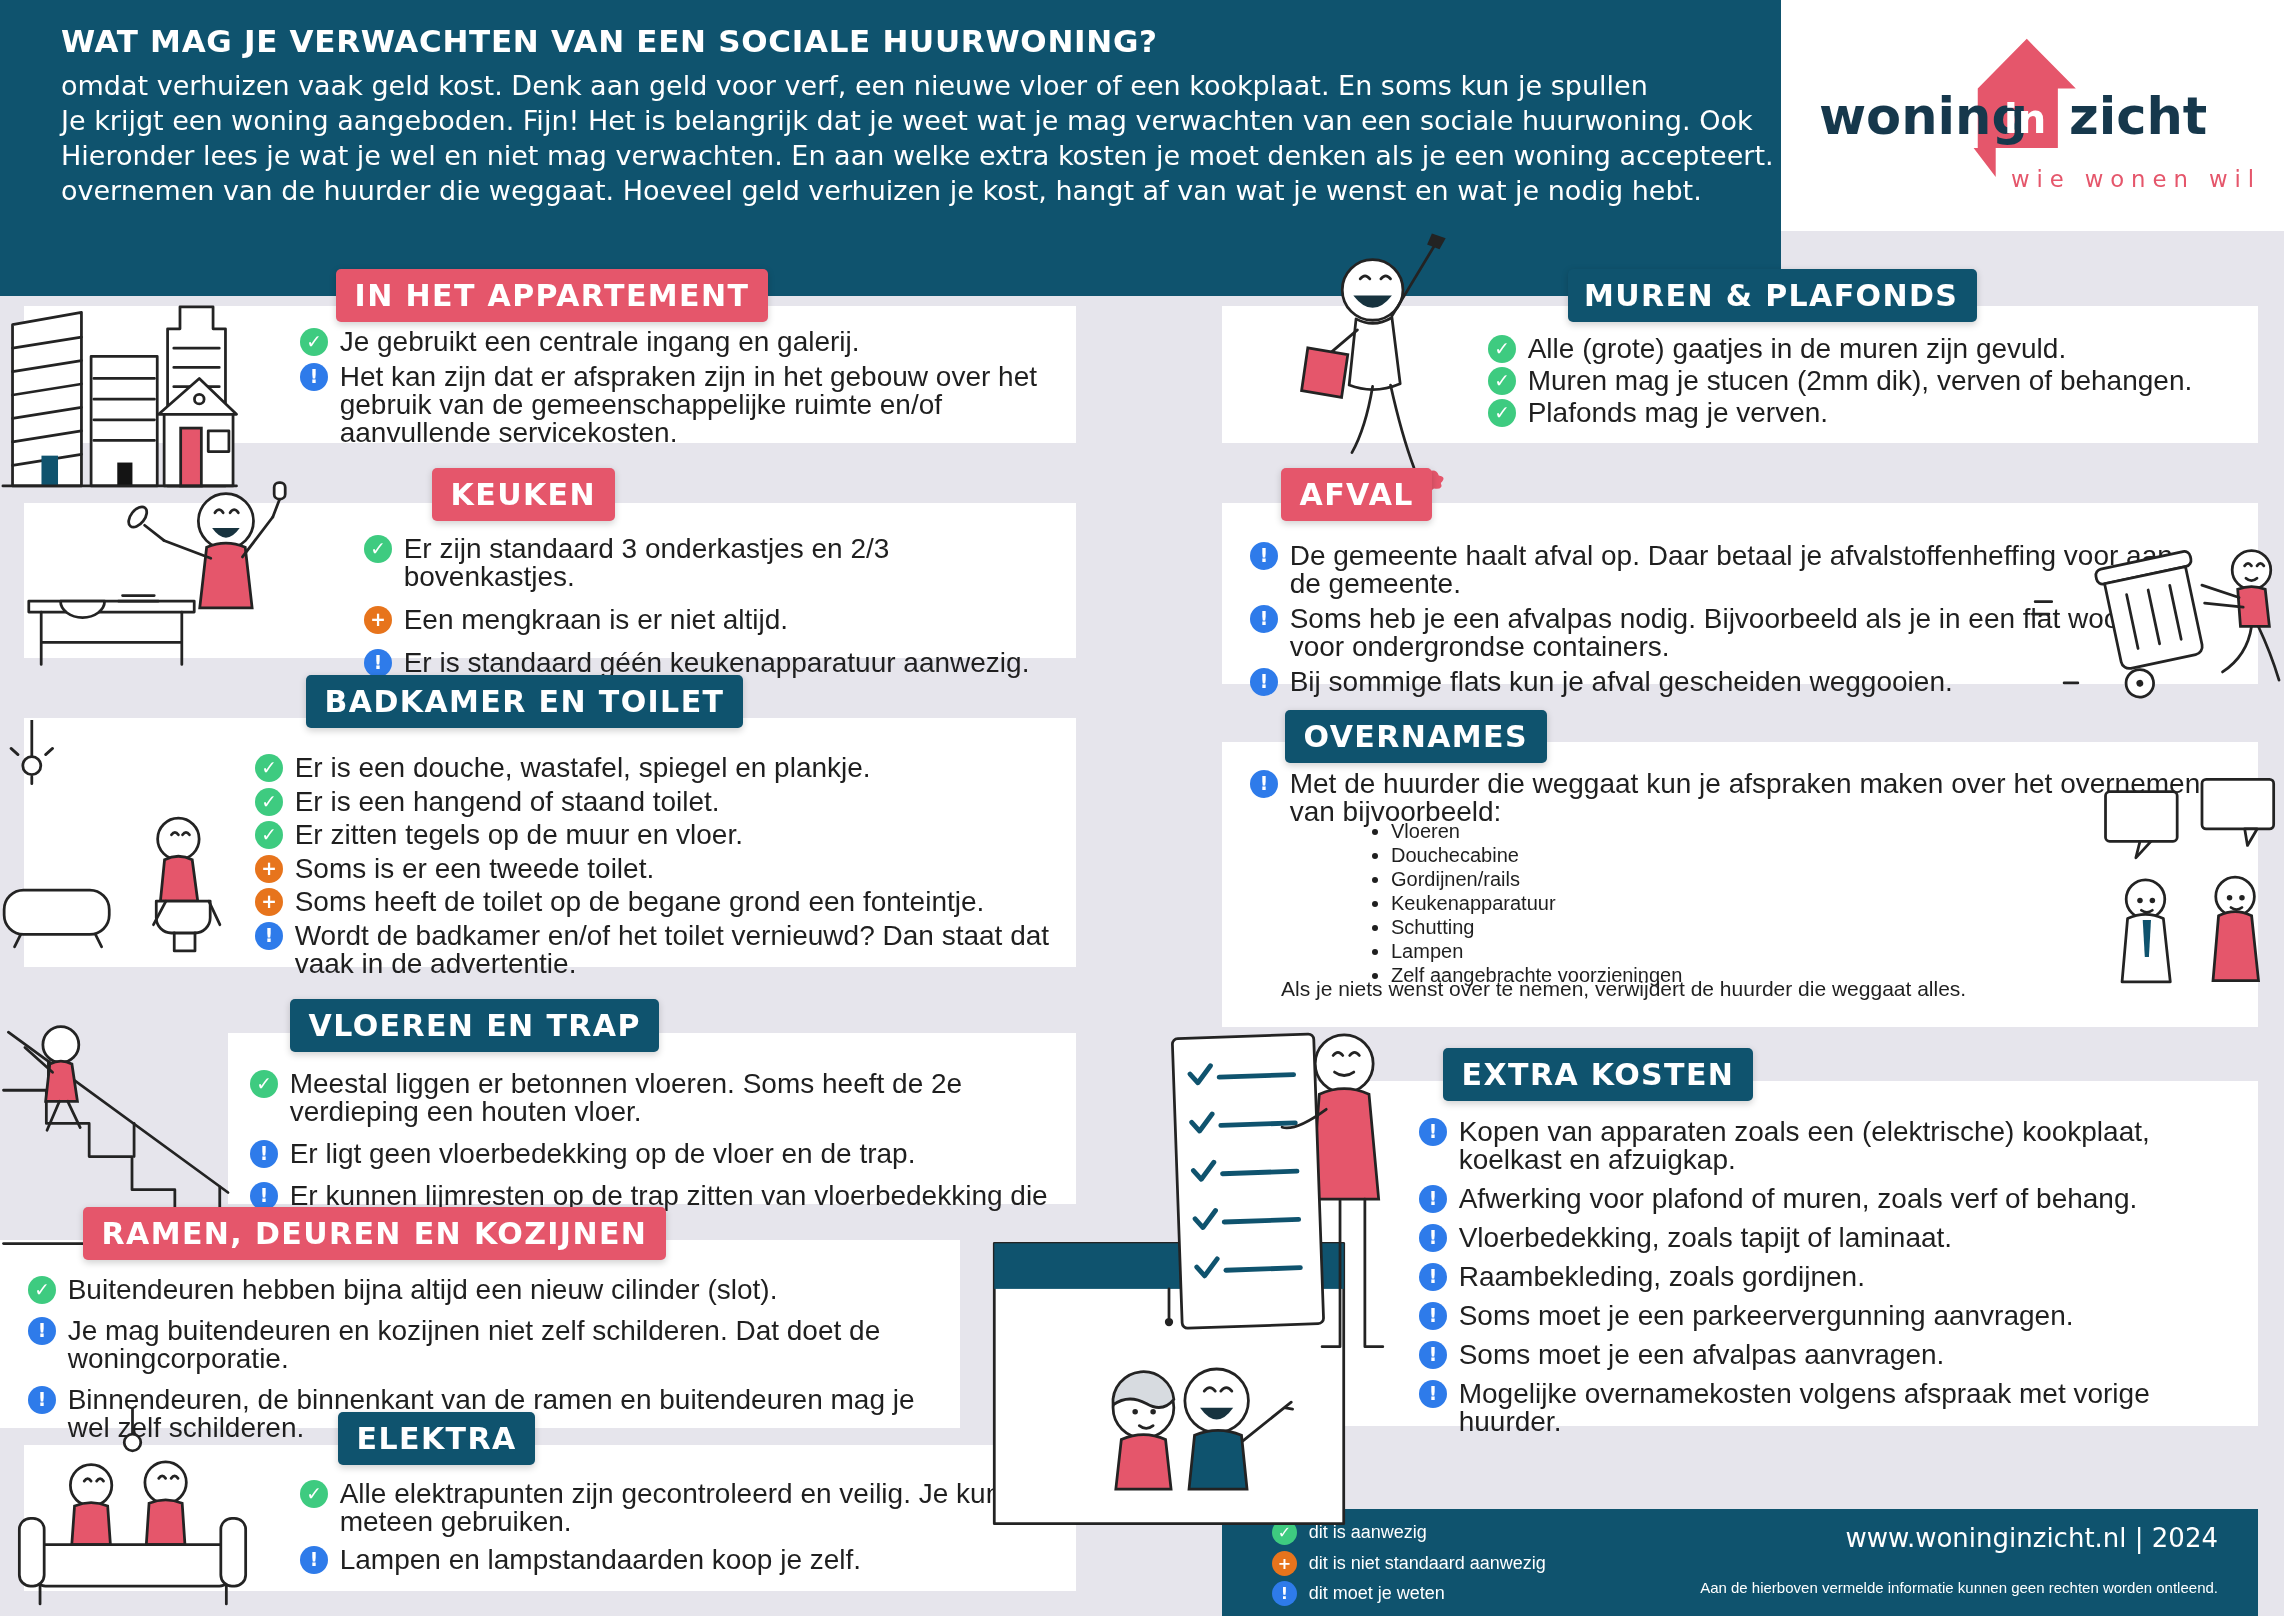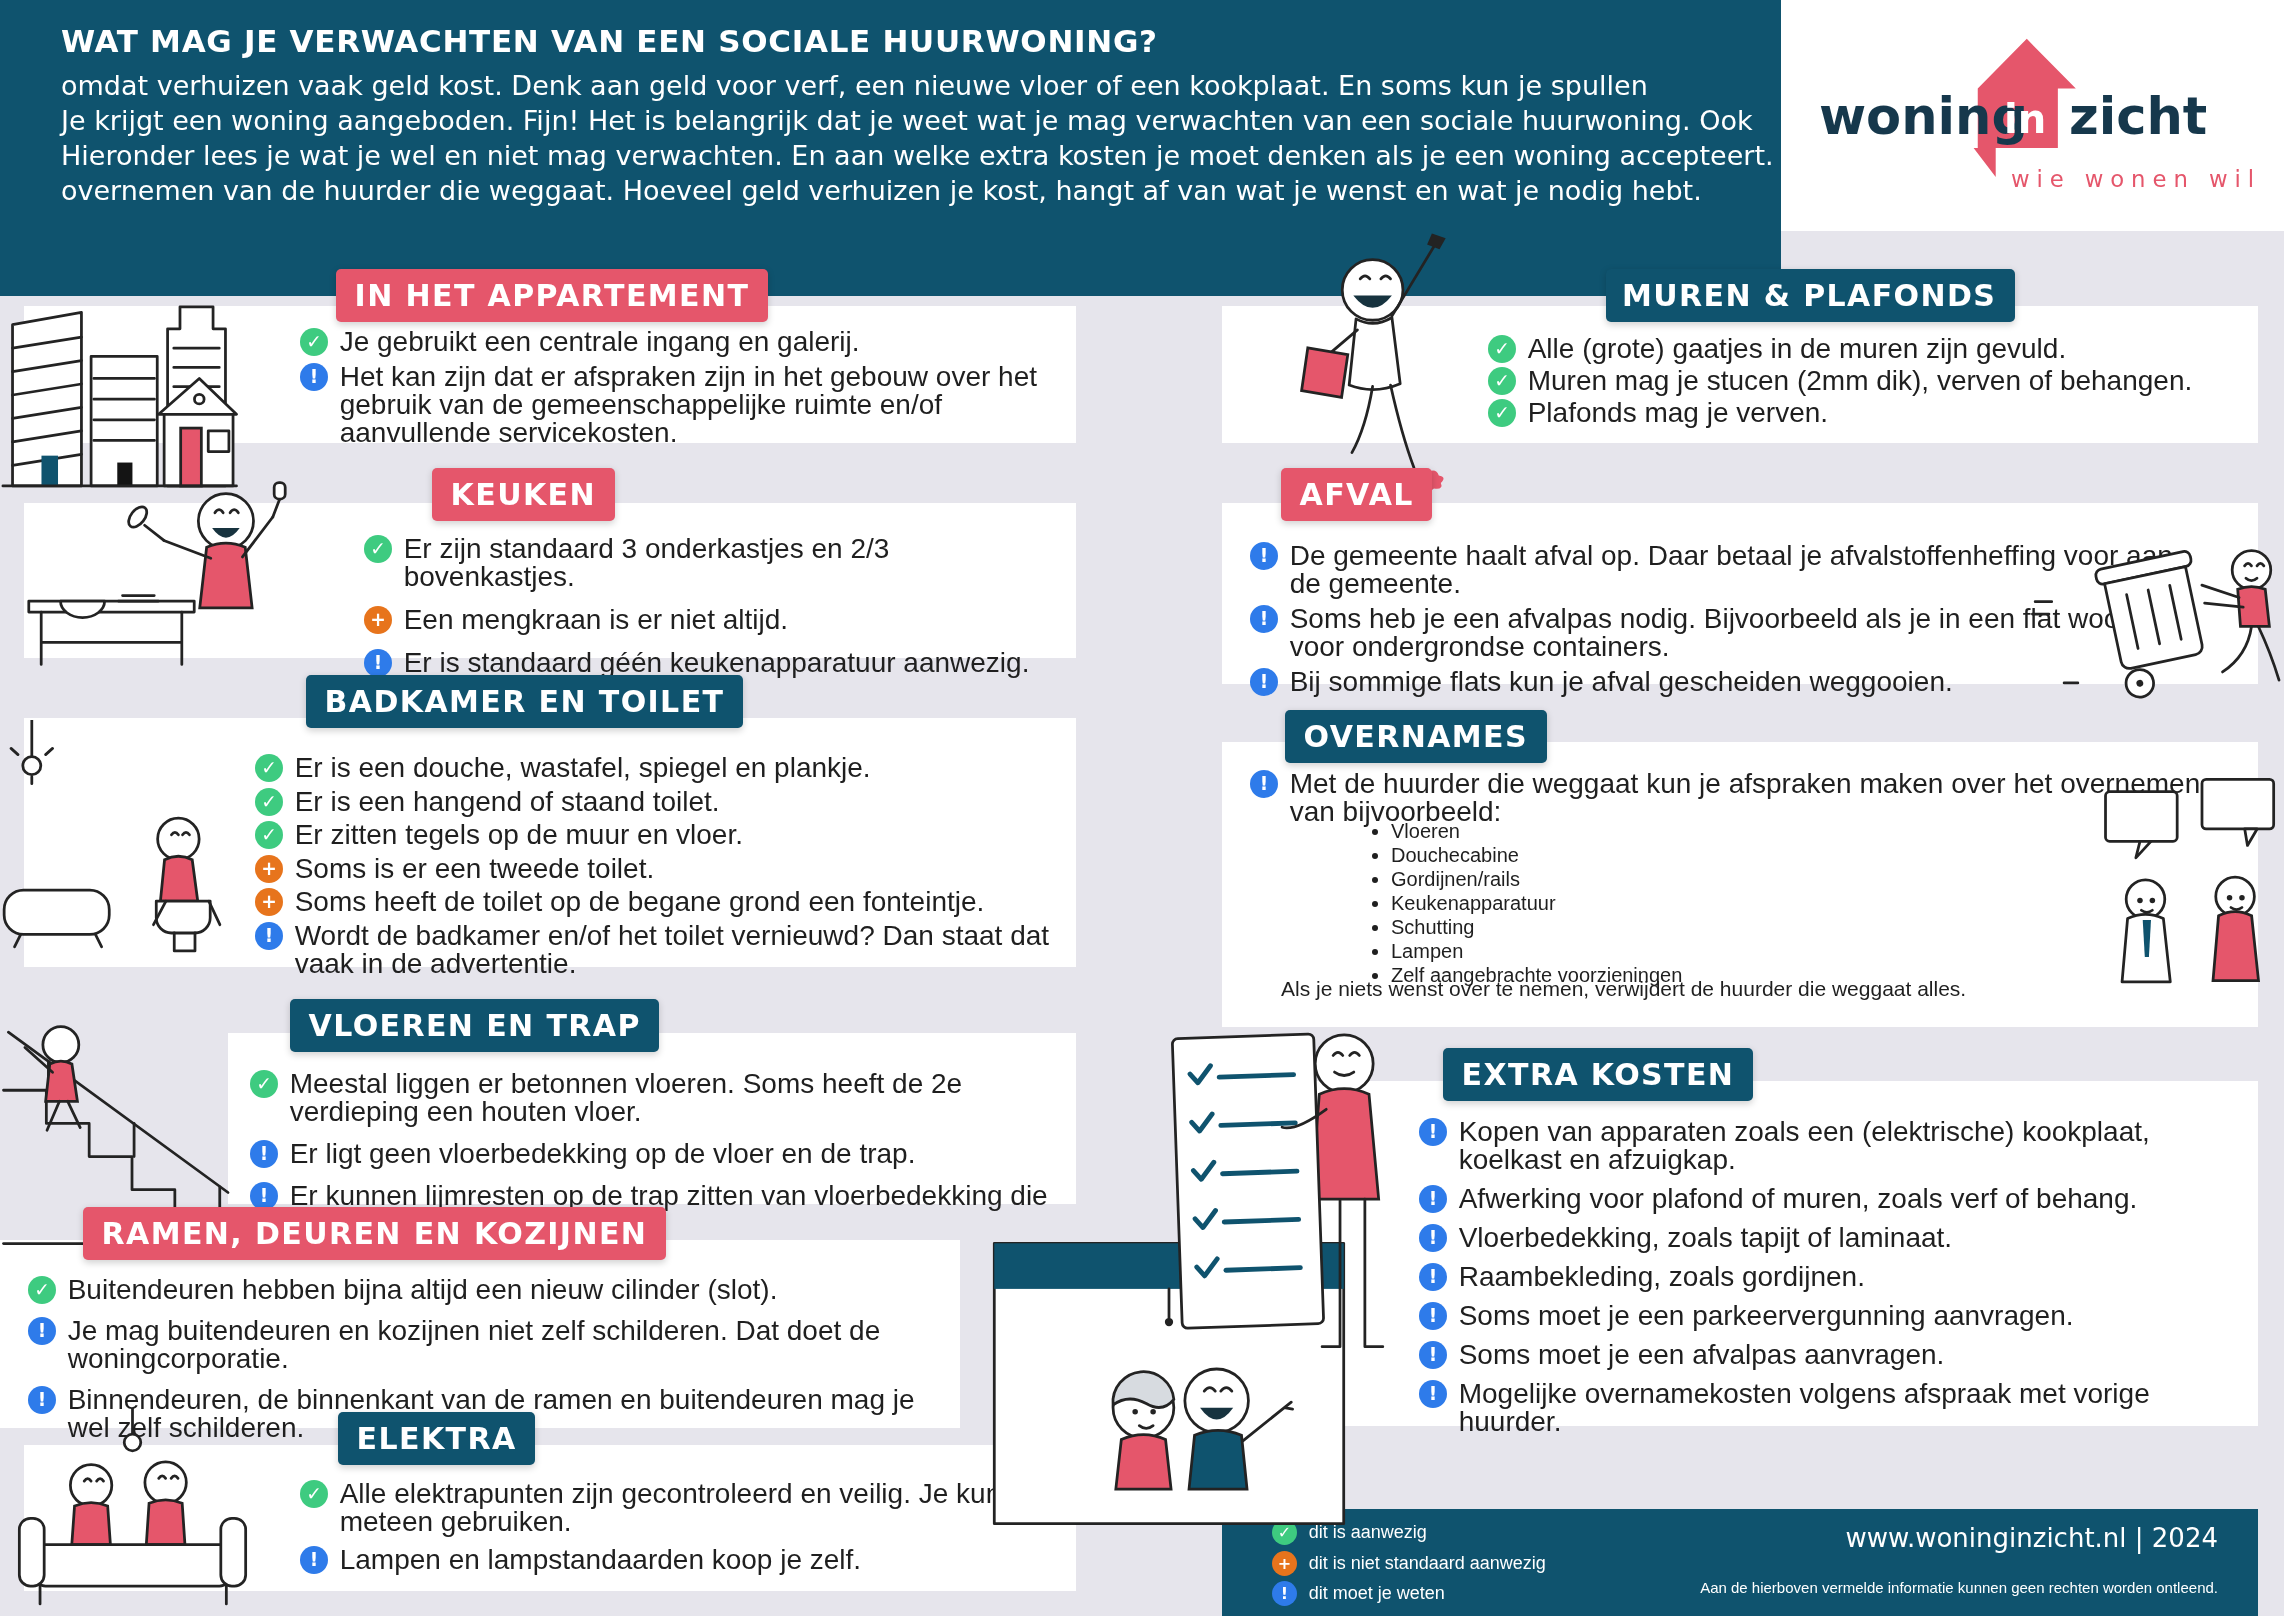--- a/index.html
+++ b/index.html
@@ -212,21 +212,21 @@
         <div class="item">
           <span class="ic ic-check">✓</span>
           <span class="item-text">Muren mag je stucen (2mm dik), verven of behangen.</span>
         </div>
         <div class="item">
           <span class="ic ic-check">✓</span>
           <span class="item-text">Plafonds mag je verven.</span>
         </div>
       </div>
   </div>
-  <div class="badge teal" style="left:1606px;top:269px;padding-left:16px;">MUREN &amp; PLAFONDS</div>
+  <div class="badge teal" style="left:1568px;top:269px;padding-left:16px;">MUREN &amp; PLAFONDS</div>
 
   <div class="panel" style="left:1222px;top:503px;width:1036px;height:181px;">
     <div class="items" style="left:28px;top:39px;width:925px;row-gap:7px;">
         <div class="item">
           <span class="ic ic-info">!</span>
           <span class="item-text">De gemeente haalt afval op. Daar betaal je afvalstoffenheffing voor aan de gemeente.</span>
         </div>
         <div class="item">
           <span class="ic ic-info">!</span>
           <span class="item-text">Soms heb je een afvalpas nodig. Bijvoorbeeld als je in een flat woont of voor ondergrondse containers.</span>

